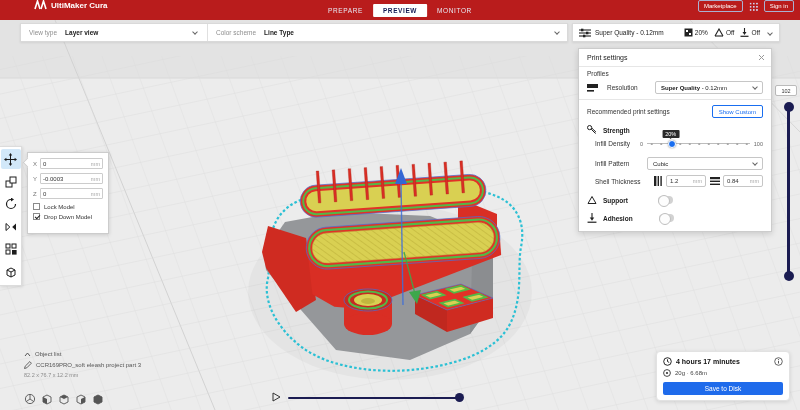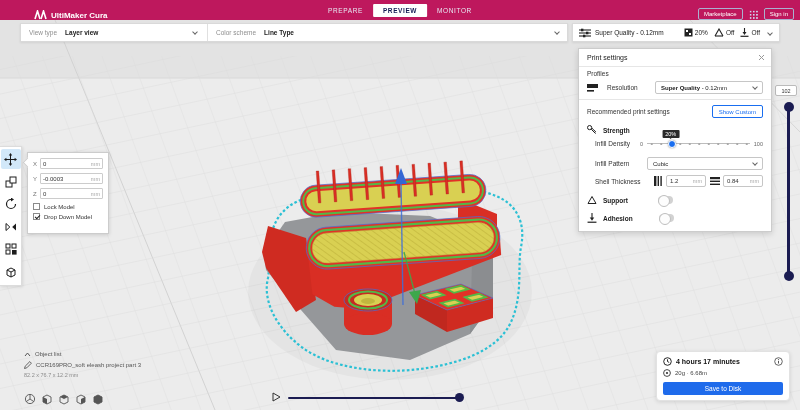--- a/index.html
+++ b/index.html
@@ -1,21 +1,21 @@
 <!DOCTYPE html>
 <html><head>
 <meta charset="utf-8">
 <style>
   * { margin:0; padding:0; box-sizing:border-box; }
   html,body { width:800px; height:410px; overflow:hidden; }
   body { font-family:"Liberation Sans", sans-serif; background:#ececec; }
   .app { position:relative; width:800px; height:410px; overflow:hidden; }
 
   
-  .topbar { position:absolute; left:0; top:0; width:800px; height:20px; background:#be185d; display:flex; align-items:flex-end; z-index:30; }
+  .topbar { position:absolute; left:0; top:0; width:800px; height:20px; background:#b91c1c; display:flex; align-items:flex-start; z-index:30; }
   .brand { display:flex; align-items:center; gap:4px; margin-left:34px; color:#fff; font-size:8px; font-weight:bold; }
   .stage-tabs { position:absolute; left:50%; transform:translateX(-50%); display:flex; align-items:center; height:20px; }
   .tab { color:#e8eaf5; font-size:6.5px; letter-spacing:0.6px; padding:4px 10px; cursor:pointer; }
   .tab.active { background:#fff; color:#141c55; font-weight:bold; border-radius:1px; padding:3px 10px; }
   .topbar-right { position:absolute; right:6px; display:flex; align-items:center; gap:6px; }
   .outline-btn { background:transparent; border:1px solid #aab0d0; color:#fff; font-size:6px; padding:2px 5px; border-radius:2px; font-family:inherit; }
   .apps-grid { width:9px; height:9px; background-image:radial-gradient(#cfd4ee 0.8px, transparent 1px); background-size:3.2px 3.2px; }
 
   
   .viewport { position:absolute; left:0; top:20px; width:800px; height:390px; z-index:1; }

